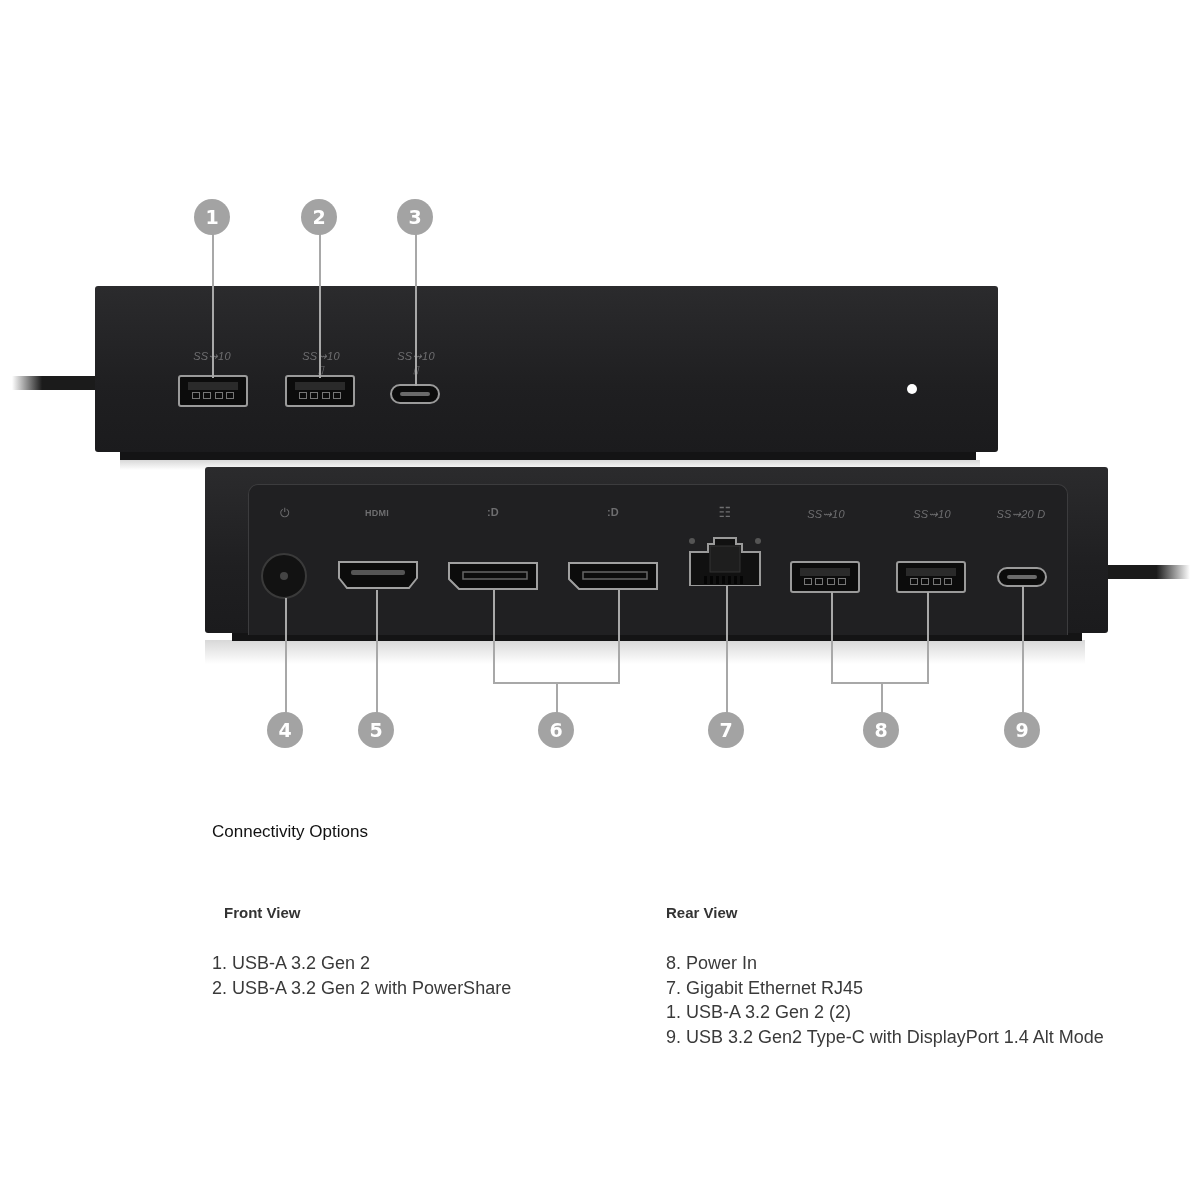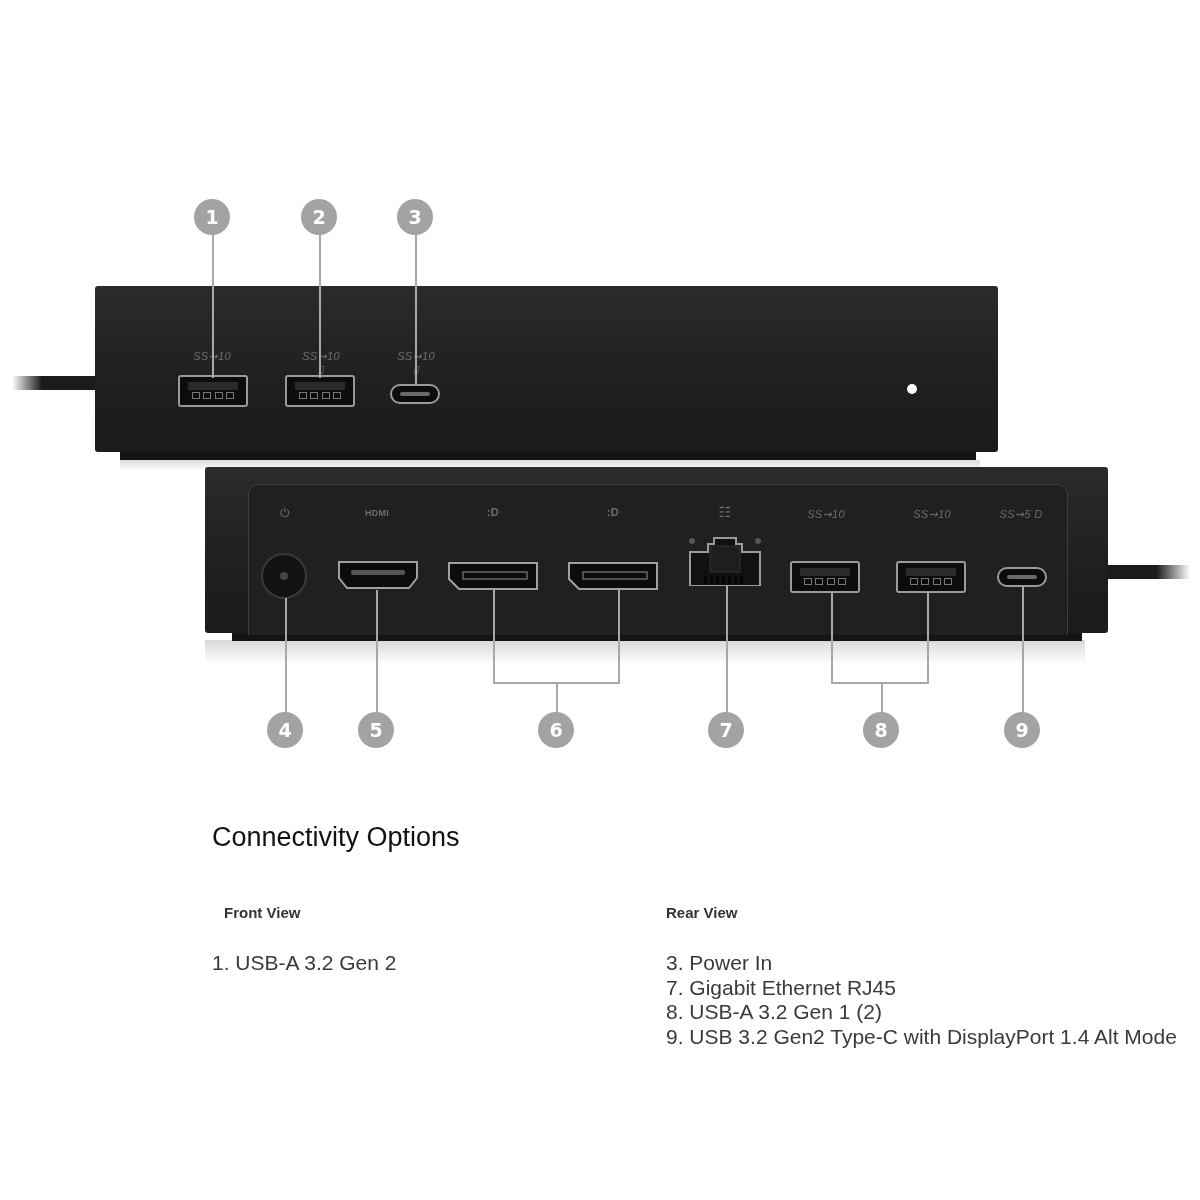--- a/index.html
+++ b/index.html
@@ -21,23 +21,23 @@
   .usbc{position:absolute;width:50px;height:20px;border:2px solid #9a9a9a;border-radius:10px;background:#0c0c0c;box-sizing:border-box;}
   .usbc::after{content:"";position:absolute;left:8px;right:8px;top:6px;height:4px;border-radius:2px;background:#6a6a6a;}
   .hdmi{position:absolute;width:82px;height:30px;}
   .dp{position:absolute;width:92px;height:30px;}
   .rj45{position:absolute;width:74px;height:50px;}
   .power{position:absolute;width:46px;height:46px;border-radius:50%;background:#121212;border:2px solid #3a3a3a;box-sizing:border-box;}
   .power::after{content:"";position:absolute;left:17px;top:17px;width:8px;height:8px;border-radius:50%;background:#444;}
   .led{position:absolute;width:10px;height:10px;border-radius:50%;background:#fff;}
   .shadow{position:absolute;background:linear-gradient(180deg,#d8d8d8,rgba(255,255,255,0));}
   
-  .title{position:absolute;left:212px;top:822px;font-size:27px;color:#111;font-weight:normal;}
+  .title{position:absolute;left:212px;top:822px;font-size:17px;color:#111;font-weight:normal;}
   .section-head{position:absolute;font-size:15px;font-weight:bold;color:#333;}
-  .list{position:absolute;margin:0;padding:0;list-style:none;font-size:21px;color:#3a3a3a;}
+  .list{position:absolute;margin:0;padding:0;list-style:none;font-size:18px;color:#3a3a3a;}
   .list li{height:24.5px;line-height:24.5px;white-space:nowrap;}
 </style>
 </head>
 <body>
 
 <div>
   <div class="cable" style="left:12px;top:376px;width:86px;background:linear-gradient(90deg,rgba(40,40,40,0),#1b1b1b 35%,#1b1b1b);"></div>
   <div class="shadow" style="left:120px;top:460px;width:860px;height:10px;"></div>
   <div class="dock" style="left:95px;top:286px;width:903px;height:166px;"></div>
   <div class="dock-foot" style="left:120px;top:452px;width:856px;height:8px;"></div>
@@ -82,21 +82,21 @@
   <div class="dock-foot" style="left:232px;top:633px;width:850px;height:8px;"></div>
   <div class="panel" style="left:248px;top:484px;width:818px;height:150px;border-bottom:none;border-radius:10px 10px 0 0;"></div>
 
   <span class="port-label" style="left:275px;top:506px;width:20px;font-style:normal;font-size:12px;">⏻</span>
   <span class="port-label" style="left:355px;top:508px;width:44px;font-style:normal;font-size:9px;font-weight:bold;">HDMI</span>
   <span class="port-label" style="left:478px;top:506px;width:30px;font-style:normal;font-weight:bold;">:D</span>
   <span class="port-label" style="left:598px;top:506px;width:30px;font-style:normal;font-weight:bold;">:D</span>
   <span class="port-label" style="left:714px;top:504px;width:22px;font-style:normal;font-size:14px;">☷</span>
   <span class="port-label" style="left:806px;top:508px;width:40px;">SS⇝10</span>
   <span class="port-label" style="left:912px;top:508px;width:40px;">SS⇝10</span>
-  <span class="port-label" style="left:996px;top:508px;width:50px;">SS⇝5 D</span>
+  <span class="port-label" style="left:996px;top:508px;width:50px;">SS⇝20 D</span>
 
   <div class="power" style="left:261px;top:553px;"></div>
   <svg class="hdmi" style="left:337px;top:560px;" viewBox="0 0 82 30">
     <path d="M2 2 H80 V18 L72 28 H10 L2 18 Z" fill="#0c0c0c" stroke="#a0a0a0" stroke-width="2"></path>
     <rect x="14" y="10" width="54" height="5" rx="2" fill="#555"></rect>
   </svg>
   <svg class="dp" style="left:447px;top:561px;" viewBox="0 0 92 30">
     <path d="M2 2 H90 V28 H12 L2 18 Z" fill="#0c0c0c" stroke="#a0a0a0" stroke-width="2"></path>
     <rect x="16" y="11" width="64" height="7" fill="none" stroke="#666" stroke-width="1.5"></rect>
   </svg>
@@ -158,21 +158,22 @@
   <div class="badge" style="left:708px;top:712px;">7</div>
   <div class="badge" style="left:863px;top:712px;">8</div>
   <div class="badge" style="left:1004px;top:712px;">9</div>
 </div>
 
 <h1 class="title" style="margin:0;">Connectivity Options</h1>
 
 <div class="section-head" style="left:224px;top:904px;">Front View</div>
 <ul class="list" style="left:212px;top:951px;">
   <li>1. USB-A 3.2 Gen 2</li>
+  <li>2. USB-A 3.2 Gen 2 with PowerShare</li>
 </ul>
 
 <div class="section-head" style="left:666px;top:904px;">Rear View</div>
 <ul class="list" style="left:666px;top:951px;">
-  <li>3. Power In</li>
+  <li>8. Power In</li>
   <li>7. Gigabit Ethernet RJ45</li>
-  <li>8. USB-A 3.2 Gen 1 (2)</li>
+  <li>1. USB-A 3.2 Gen 2 (2)</li>
   <li>9. USB 3.2 Gen2 Type-C with DisplayPort 1.4 Alt Mode</li>
 </ul>
 
 </body></html>

